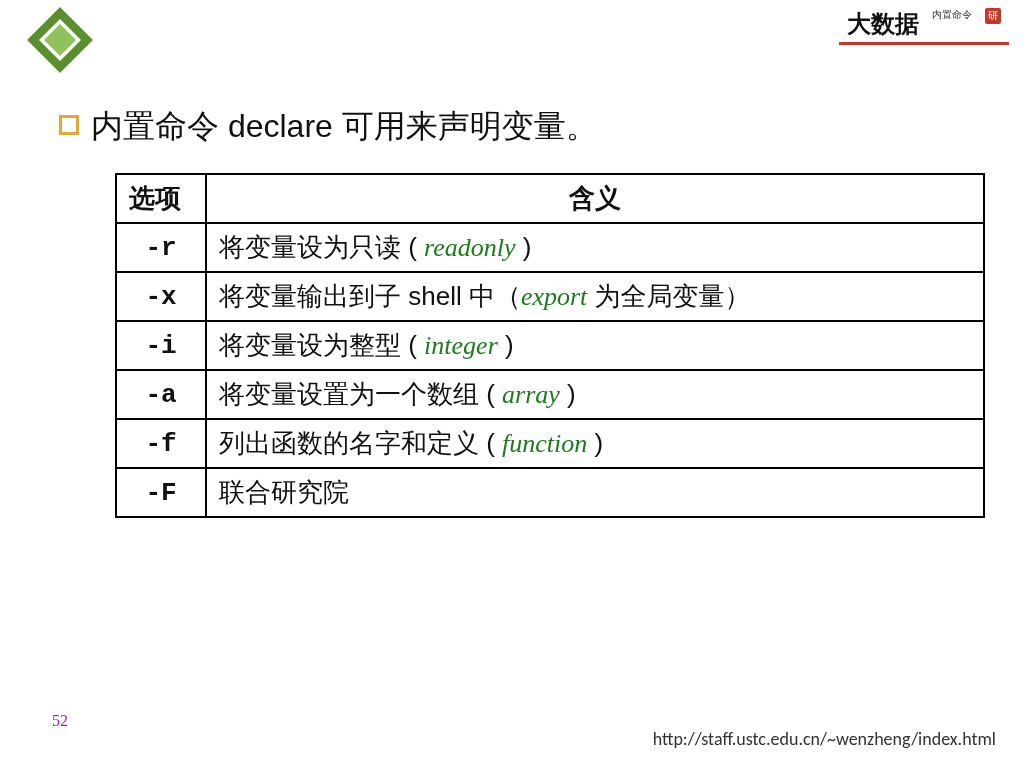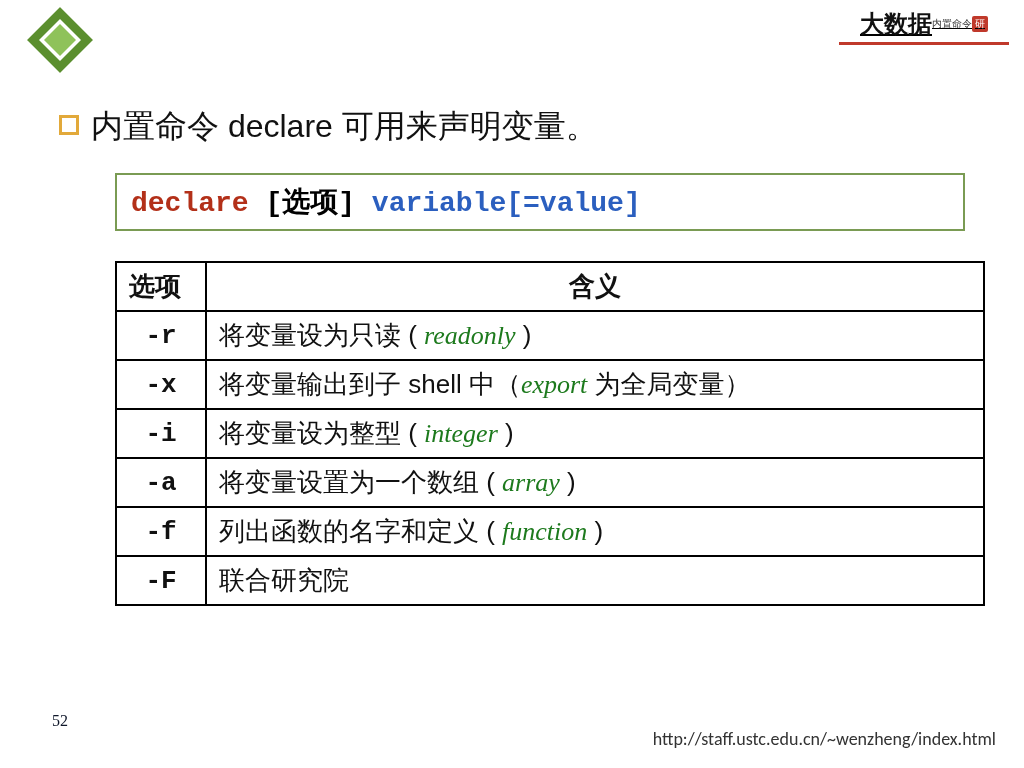--- a/index.html
+++ b/index.html
@@ -33,24 +33,23 @@
   }
   .brand {
     position: absolute;
     top: 8px;
     right: 15px;
     text-align: center;
     width: 170px;
   }
   .brand-top {
     display: flex;
-    align-items: center;
+    align-items: flex-start;
     justify-content: center;
-    gap: 0;
-    text-decoration: underline;
+    gap: 13px;
   }
   .brand-top .big {
     font-size: 24px;
     font-weight: bold;
     color: #111;
   }
   .brand-top .small {
     font-size: 10px;
     color: #333;
   }
@@ -140,21 +139,21 @@
     font-family: "Times New Roman", serif;
     font-style: italic;
     color: #1d7a1d;
   }
 
   .page-num {
     position: absolute;
     left: 52px;
     bottom: 38px;
     font-size: 16px;
-    color: #0f172a;
+    color: #a21caf;
     font-family: "Times New Roman", serif;
   }
   .footer-url {
     position: absolute;
     right: 28px;
     bottom: 18px;
     font-size: 18px;
     color: #333;
     font-family: Calibri, Arial, sans-serif;
   }
@@ -184,23 +183,20 @@
   <div class="brand-underline"></div>
 </div>
 
 <div class="content">
 
   <div class="bullet-line">
     <div class="bullet-box"></div>
     <div class="bullet-text">内置命令 declare 可用来声明变量。</div>
   </div>
 
-  <div class="syntax-box">
-    <span class="kw">declare</span><span class="br"> [</span><span class="opt">选项</span><span class="br">] </span><span class="var">variable[=value]</span>
-  </div>
 
   <table class="opts">
     <thead>
       <tr>
         <th>选项</th>
         <th>含义</th>
       </tr>
     </thead>
     <tbody id="tbody">
         <tr>

